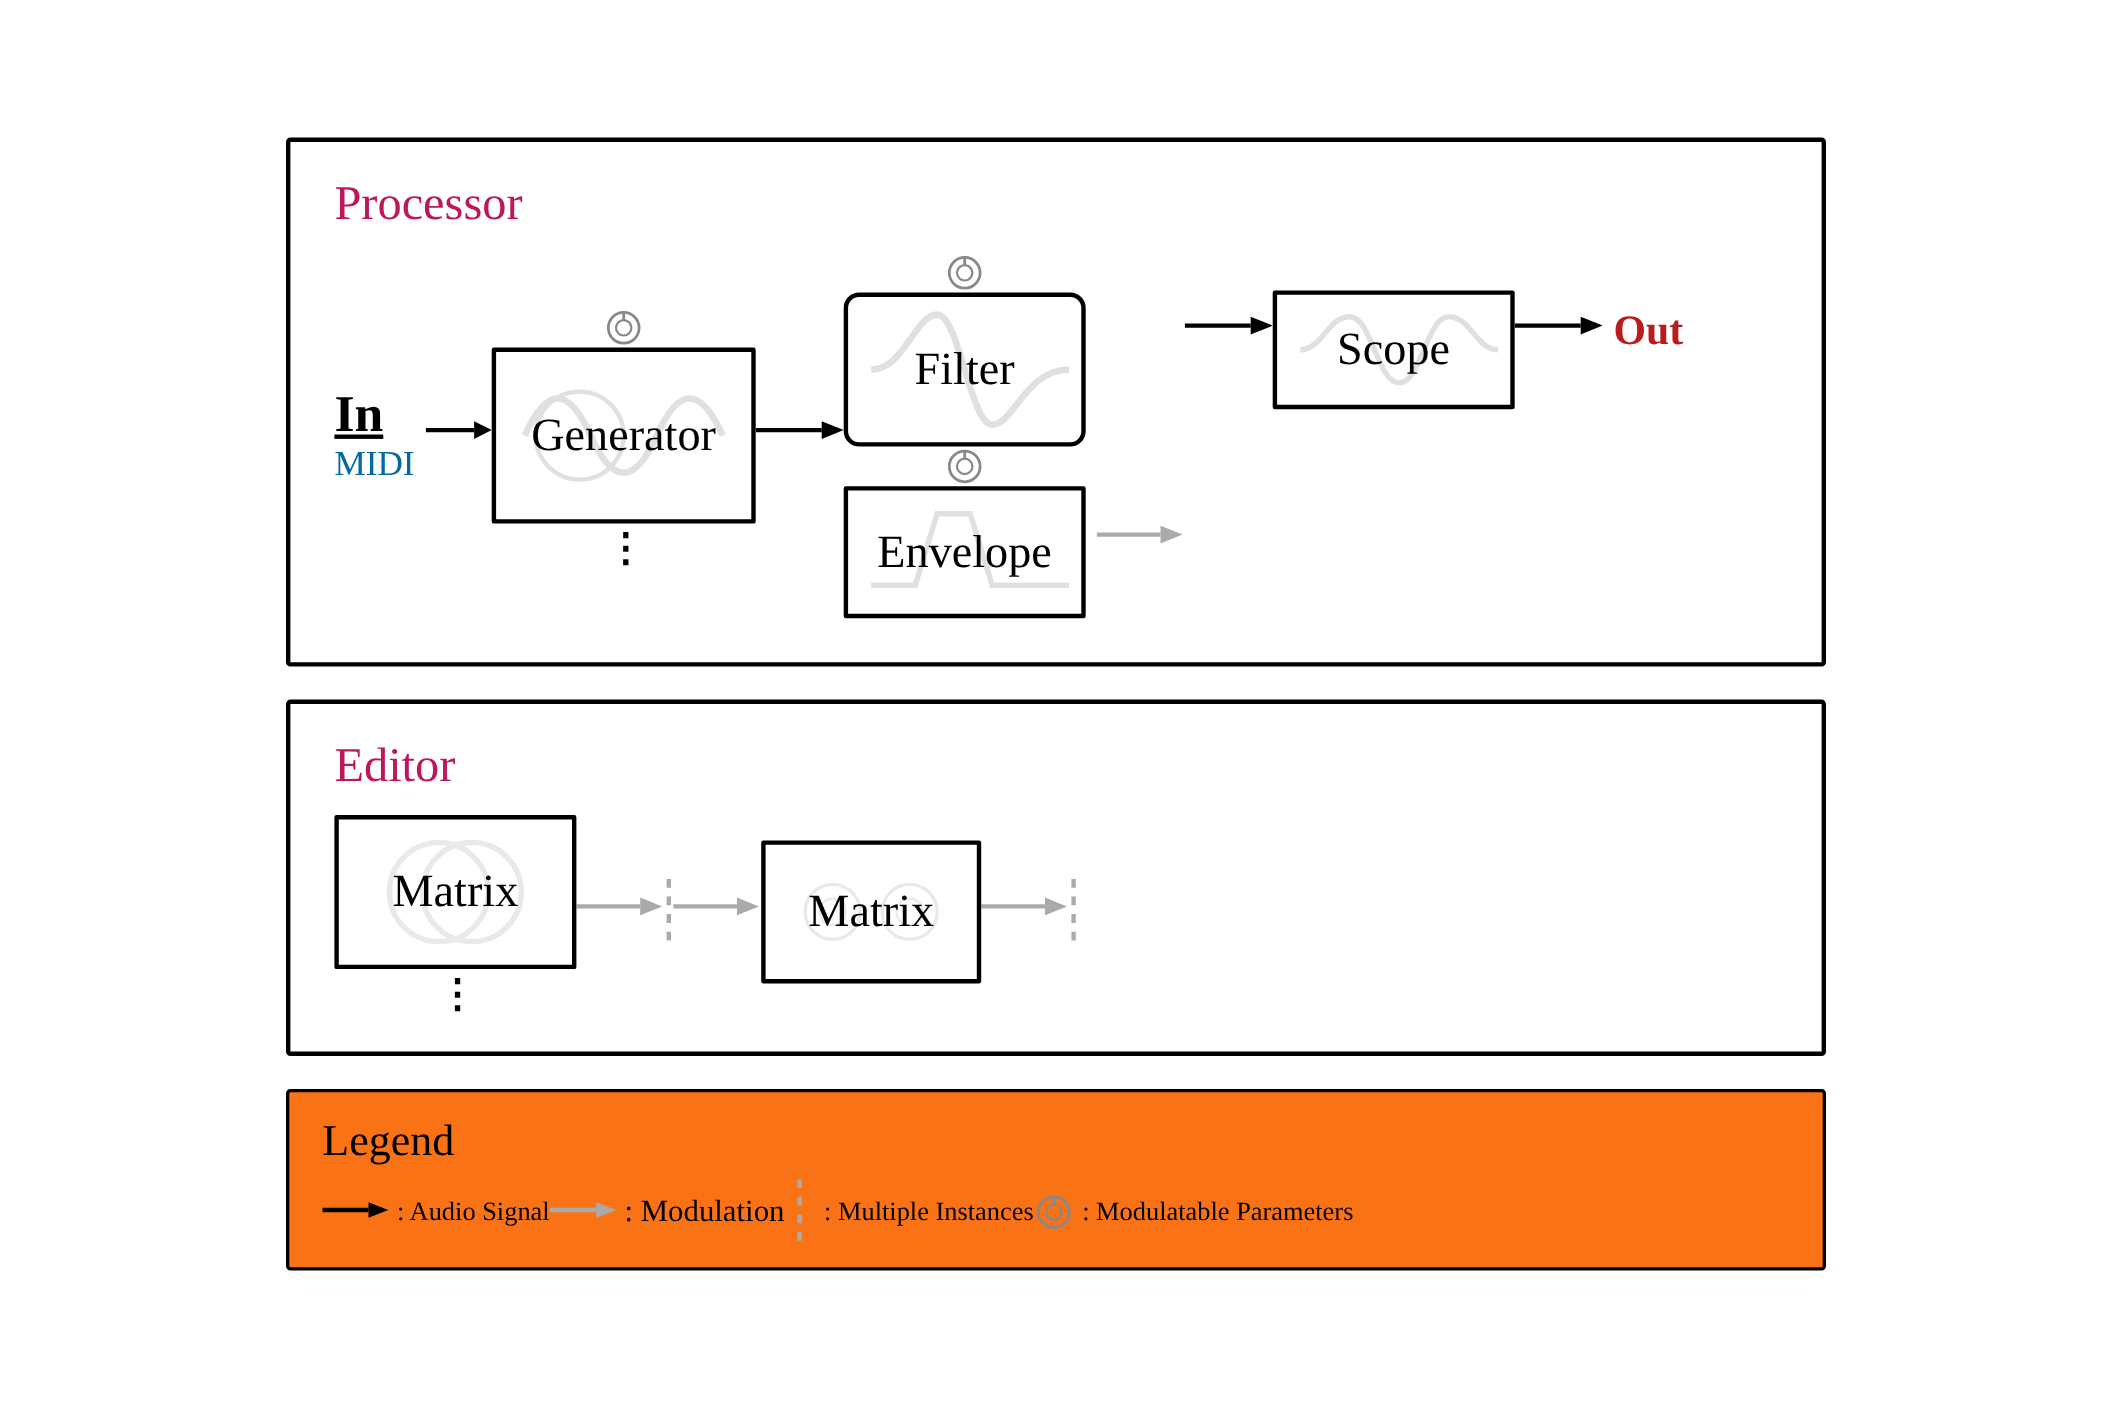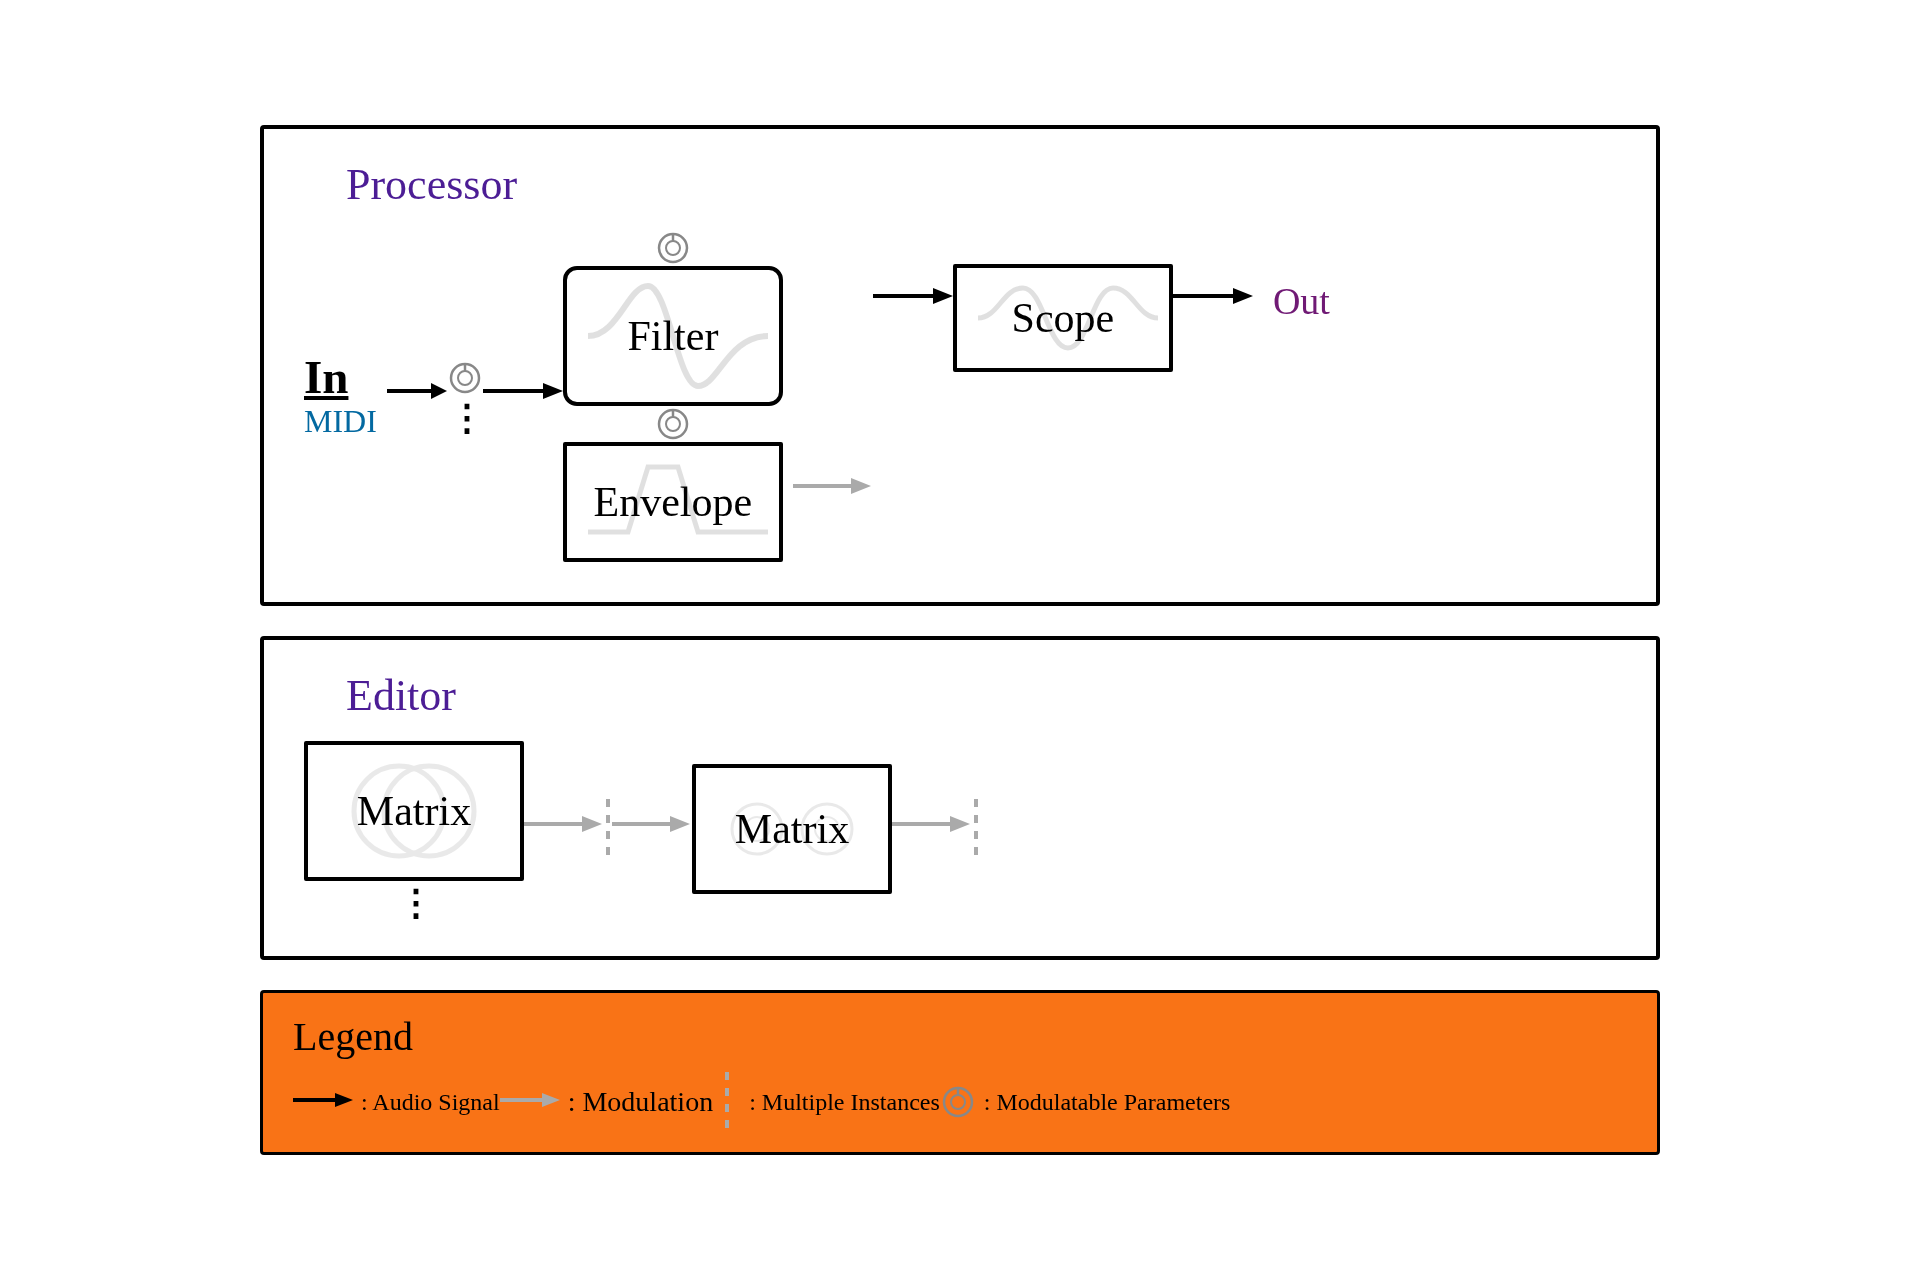--- a/index.html
+++ b/index.html
@@ -25,22 +25,21 @@
       border: 4px solid black;
       border-radius: 4px;
       padding: 30px 40px 40px 40px;
       position: relative;
       background: white;
     }
     .section-label {
       font-size: 44px;
       font-weight: normal;
       margin-bottom: 20px;
-      color: #4c1d95;
-      margin-left: 42px;
+      color: #be185d;
     }
 
     .processor-main-row {
       display: flex;
       align-items: center;
       gap: 0;
       position: relative;
     }
 
     .in-label {
@@ -162,23 +161,23 @@
     .legend-item {
       display: flex;
       align-items: center;
       gap: 8px;
       font-size: 24px;
     }
 
     
     .out-label {
       font-size: 38px;
-      font-weight: normal;
-      color: #701a75;
-      margin-left: 20px;
+      font-weight: bold;
+      color: #b91c1c;
+      margin-left: 10px;
     }
   </style>
 </head>
 <body>
 
 <div class="main-container">
 
   <div class="processor-box">
     <div class="section-label">Processor</div>
 
@@ -194,20 +193,28 @@
         <polygon points="44,7 60,15 44,23" fill="black"></polygon>
       </svg>
 
       <div style="display:flex;flex-direction:column;align-items:center;">
 
         <svg width="36" height="36" viewBox="0 0 36 36">
           <circle cx="18" cy="18" r="14" fill="none" stroke="#888" stroke-width="2.5"></circle>
           <circle cx="18" cy="18" r="7" fill="none" stroke="#888" stroke-width="2"></circle>
           <line x1="18" y1="4" x2="18" y2="11" stroke="#888" stroke-width="2.5"></line>
         </svg>
+        <div class="module-box generator-box">
+
+          <svg class="box-bg-icon" style="width:200px;height:130px;" viewBox="0 0 200 130">
+            <path d="M10,65 C30,20 50,20 70,65 C90,110 110,110 130,65 C150,20 170,20 190,65" fill="none" stroke="#888" stroke-width="6"></path>
+            <circle cx="60" cy="65" r="40" fill="none" stroke="#888" stroke-width="4"></circle>
+          </svg>
+          <span class="module-label">Generator</span>
+        </div>
         <div class="dots-vertical">⋮</div>
       </div>
 
       <svg width="80" height="40" viewBox="0 0 80 40">
         <line x1="0" y1="15" x2="60" y2="15" stroke="black" stroke-width="4"></line>
         <polygon points="60,7 80,15 60,23" fill="black"></polygon>
       </svg>
 
       <div style="display:flex;flex-direction:column;align-items:center;">
         <svg width="36" height="36" viewBox="0 0 36 36">

